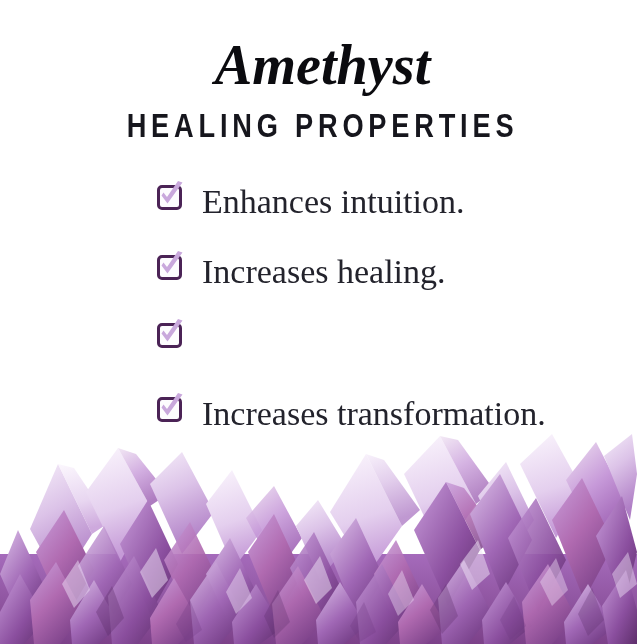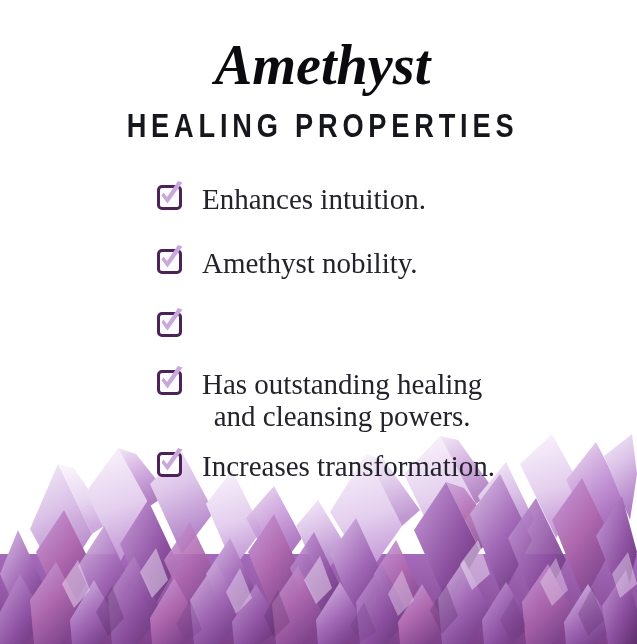--- a/index.html
+++ b/index.html
@@ -71,21 +71,21 @@
     padding: 0;
   }
   .item-row {
     display: flex;
     align-items: flex-start;
     justify-content: flex-start;
     padding-left: 157px;
   }
   .item-text {
     font-family: "Liberation Serif", "DejaVu Serif", serif;
-    font-size: 29px;
+    font-size: 34px;
     line-height: 1.12;
     color: #23232c;
     margin-left: 20px;
     text-align: center;
     white-space: pre-line;
     padding-top: 1px;
   }
 
   
   .checkbox {
@@ -159,49 +159,37 @@
     <div class="gap-1"></div>
 
     <div class="list-item">
       <div class="item-row">
         <span class="checkbox">
           <span class="box"></span>
           <svg class="tick" viewBox="0 0 27 29">
             <path d="M4.5 14.5 L10.5 22.5 L25.5 1.5 L21.0 0.0 L10.0 16.0 L6.5 11.5 Z" fill="#c9a8dc"></path>
           </svg>
         </span>
-        <span class="item-text">Amethyst nobility.</span>
+        <span class="item-text">Increases healing.</span>
       </div>
     </div>
     <div class="gap-2"></div>
 
     <div class="list-item">
       <div class="item-row">
         <span class="checkbox">
           <span class="box"></span>
           <svg class="tick" viewBox="0 0 27 29">
             <path d="M4.5 14.5 L10.5 22.5 L25.5 1.5 L21.0 0.0 L10.0 16.0 L6.5 11.5 Z" fill="#c9a8dc"></path>
           </svg>
         </span>
       </div>
     </div>
     <div class="gap-3"></div>
 
-    <div class="list-item">
-      <div class="item-row">
-        <span class="checkbox">
-          <span class="box"></span>
-          <svg class="tick" viewBox="0 0 27 29">
-            <path d="M4.5 14.5 L10.5 22.5 L25.5 1.5 L21.0 0.0 L10.0 16.0 L6.5 11.5 Z" fill="#c9a8dc"></path>
-          </svg>
-        </span>
-        <span class="item-text">Has outstanding healing
-and cleansing powers.</span>
-      </div>
-    </div>
     <div class="gap-4"></div>
 
     <div class="list-item">
       <div class="item-row">
         <span class="checkbox">
           <span class="box"></span>
           <svg class="tick" viewBox="0 0 27 29">
             <path d="M4.5 14.5 L10.5 22.5 L25.5 1.5 L21.0 0.0 L10.0 16.0 L6.5 11.5 Z" fill="#c9a8dc"></path>
           </svg>
         </span>

